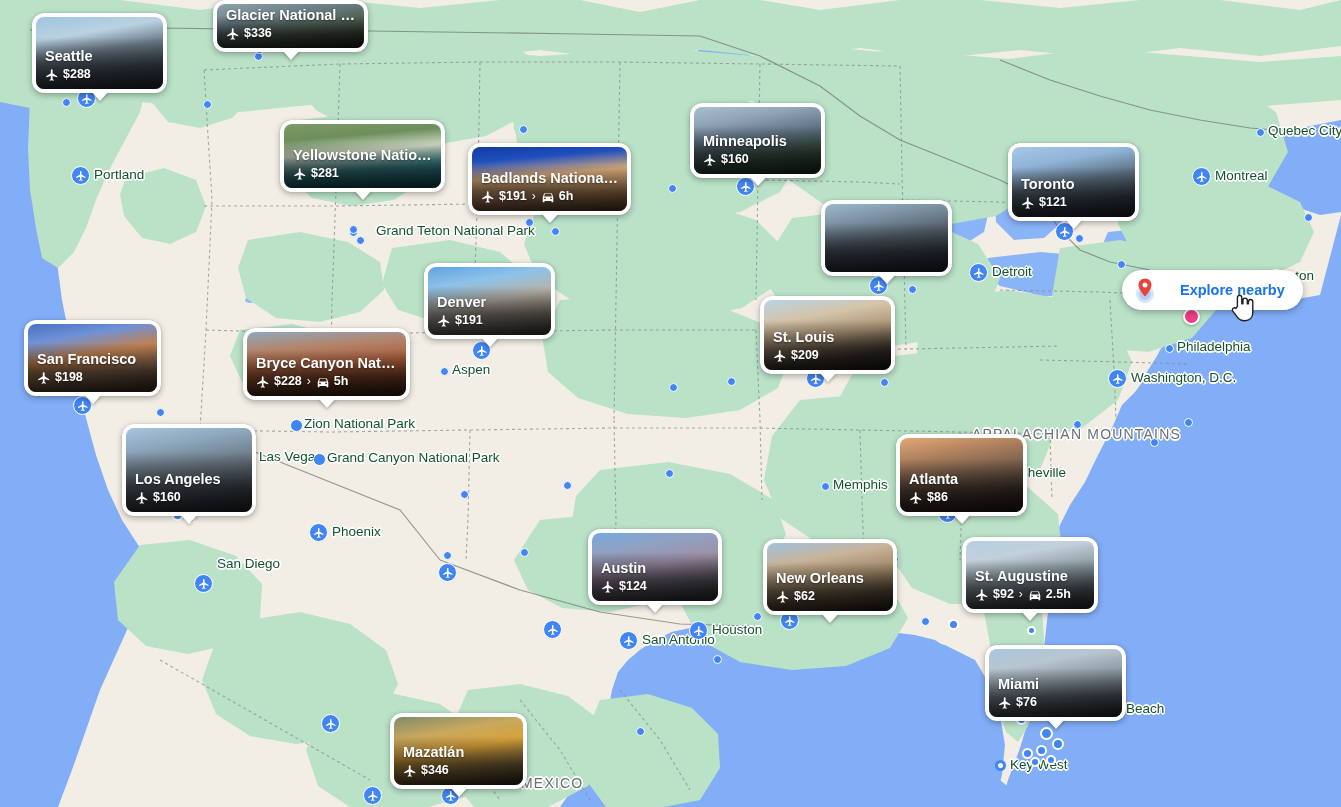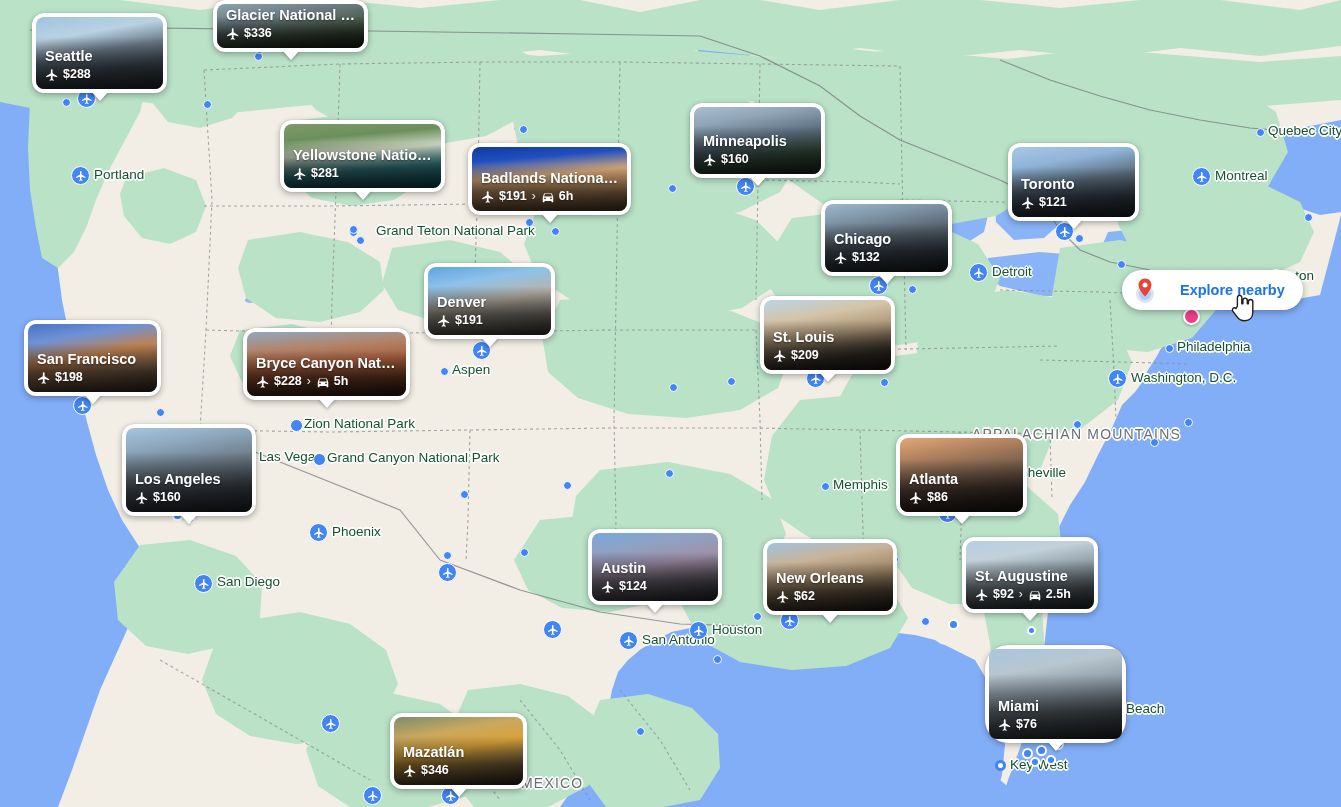--- a/index.html
+++ b/index.html
@@ -324,21 +324,21 @@
         <svg viewBox="0 0 24 24" aria-hidden="true">
           <path fill="#fff" d="M21 16v-2l-8-5V3.5a1.5 1.5 0 0 0-3 0V9l-8 5v2l8-2.5V19l-2 1.5V22l3.5-1 3.5 1v-1.5L13 19v-5.5z"></path>
         </svg>
       </span>
       <span class="map-label" style="left: 332px; top: 524px;">Phoenix</span>
       <span class="airport" style="left: 194px; top: 574px;">
         <svg viewBox="0 0 24 24" aria-hidden="true">
           <path fill="#fff" d="M21 16v-2l-8-5V3.5a1.5 1.5 0 0 0-3 0V9l-8 5v2l8-2.5V19l-2 1.5V22l3.5-1 3.5 1v-1.5L13 19v-5.5z"></path>
         </svg>
       </span>
-      <span class="map-label" style="left: 217px; top: 574px;">San Diego</span>
+      <span class="map-label" style="left: 217px; top: 556px;">San Diego</span>
       <span class="poi-dot" style="left: 821px; top: 482px;"></span>
       <span class="map-label" style="left: 833px; top: 477px;">Memphis</span>
       <span class="map-label region" style="left: 972px; top: 426px;">APPALACHIAN MOUNTAINS</span>
       <span class="map-label" style="left: 1012px; top: 465px;">Asheville</span>
       <span class="airport" style="left: 619px; top: 631px;">
         <svg viewBox="0 0 24 24" aria-hidden="true">
           <path fill="#fff" d="M21 16v-2l-8-5V3.5a1.5 1.5 0 0 0-3 0V9l-8 5v2l8-2.5V19l-2 1.5V22l3.5-1 3.5 1v-1.5L13 19v-5.5z"></path>
         </svg>
       </span>
       <span class="map-label" style="left: 642px; top: 632px;">San Antonio</span>
@@ -591,31 +591,20 @@
               <span>$121</span>
             </div>
           </div>
         </div>
         <div class="dest-tail"></div>
       </div>
       <div class="dest-card" style="left: 821px; top: 200px; width: 131px; height: 76px;">
         <div class="dest-inner">
           <div class="dest-photo" style="background:linear-gradient(170deg,#9db7cc 0%,#7f96a8 22%,#55616c 50%,#3a434c 76%,#212830 100%);"></div>
           <div class="dest-shade"></div>
-          <div class="dest-text">
-            <div class="dest-name">Chicago</div>
-            <div class="dest-meta">
-              <span>
-                <svg viewBox="0 0 24 24" aria-hidden="true">
-                  <path d="M21 16v-2l-8-5V3.5a1.5 1.5 0 0 0-3 0V9l-8 5v2l8-2.5V19l-2 1.5V22l3.5-1 3.5 1v-1.5L13 19v-5.5z"></path>
-                </svg>
-              </span>
-              <span>$132</span>
-            </div>
-          </div>
         </div>
         <div class="dest-tail"></div>
       </div>
       <div class="dest-card" style="left: 424px; top: 263px; width: 131px; height: 76px;">
         <div class="dest-inner">
           <div class="dest-photo" style="background:linear-gradient(170deg,#5fa3e0 0%,#8dc2ea 24%,#b9b3a8 50%,#8a8478 76%,#4e4a42 100%);"></div>
           <div class="dest-shade"></div>
           <div class="dest-text">
             <div class="dest-name">Denver</div>
             <div class="dest-meta">
@@ -781,21 +770,21 @@
                 <svg viewBox="0 0 24 24" aria-hidden="true">
                   <path d="M18.9 6.6C18.7 6 18.1 5.5 17.4 5.5H6.6c-.7 0-1.3.5-1.5 1.1L3 12.5V20c0 .6.4 1 1 1h1c.6 0 1-.4 1-1v-1h12v1c0 .6.4 1 1 1h1c.6 0 1-.4 1-1v-7.5l-2.1-5.9zM6.8 16c-.8 0-1.5-.7-1.5-1.5S6 13 6.8 13s1.5.7 1.5 1.5S7.6 16 6.8 16zm10.4 0c-.8 0-1.5-.7-1.5-1.5s.7-1.5 1.5-1.5 1.5.7 1.5 1.5-.7 1.5-1.5 1.5zM5.3 11l1.5-4.5h10.4L18.7 11H5.3z"></path>
                 </svg>
               </span>
               <span>2.5h</span>
             </div>
           </div>
         </div>
         <div class="dest-tail"></div>
       </div>
-      <div class="dest-card" style="left: 985px; top: 645px; width: 141px; height: 98px; border-radius: 23px;">
+      <div class="dest-card" style="left: 985px; top: 645px; width: 141px; height: 76px;">
         <div class="dest-inner">
           <div class="dest-photo" style="background:linear-gradient(170deg,#a9c6de 0%,#b8c6d0 24%,#8a97a2 50%,#586068 76%,#2b3136 100%);"></div>
           <div class="dest-shade"></div>
           <div class="dest-text">
             <div class="dest-name">Miami</div>
             <div class="dest-meta">
               <span>
                 <svg viewBox="0 0 24 24" aria-hidden="true">
                   <path d="M21 16v-2l-8-5V3.5a1.5 1.5 0 0 0-3 0V9l-8 5v2l8-2.5V19l-2 1.5V22l3.5-1 3.5 1v-1.5L13 19v-5.5z"></path>
                 </svg>

